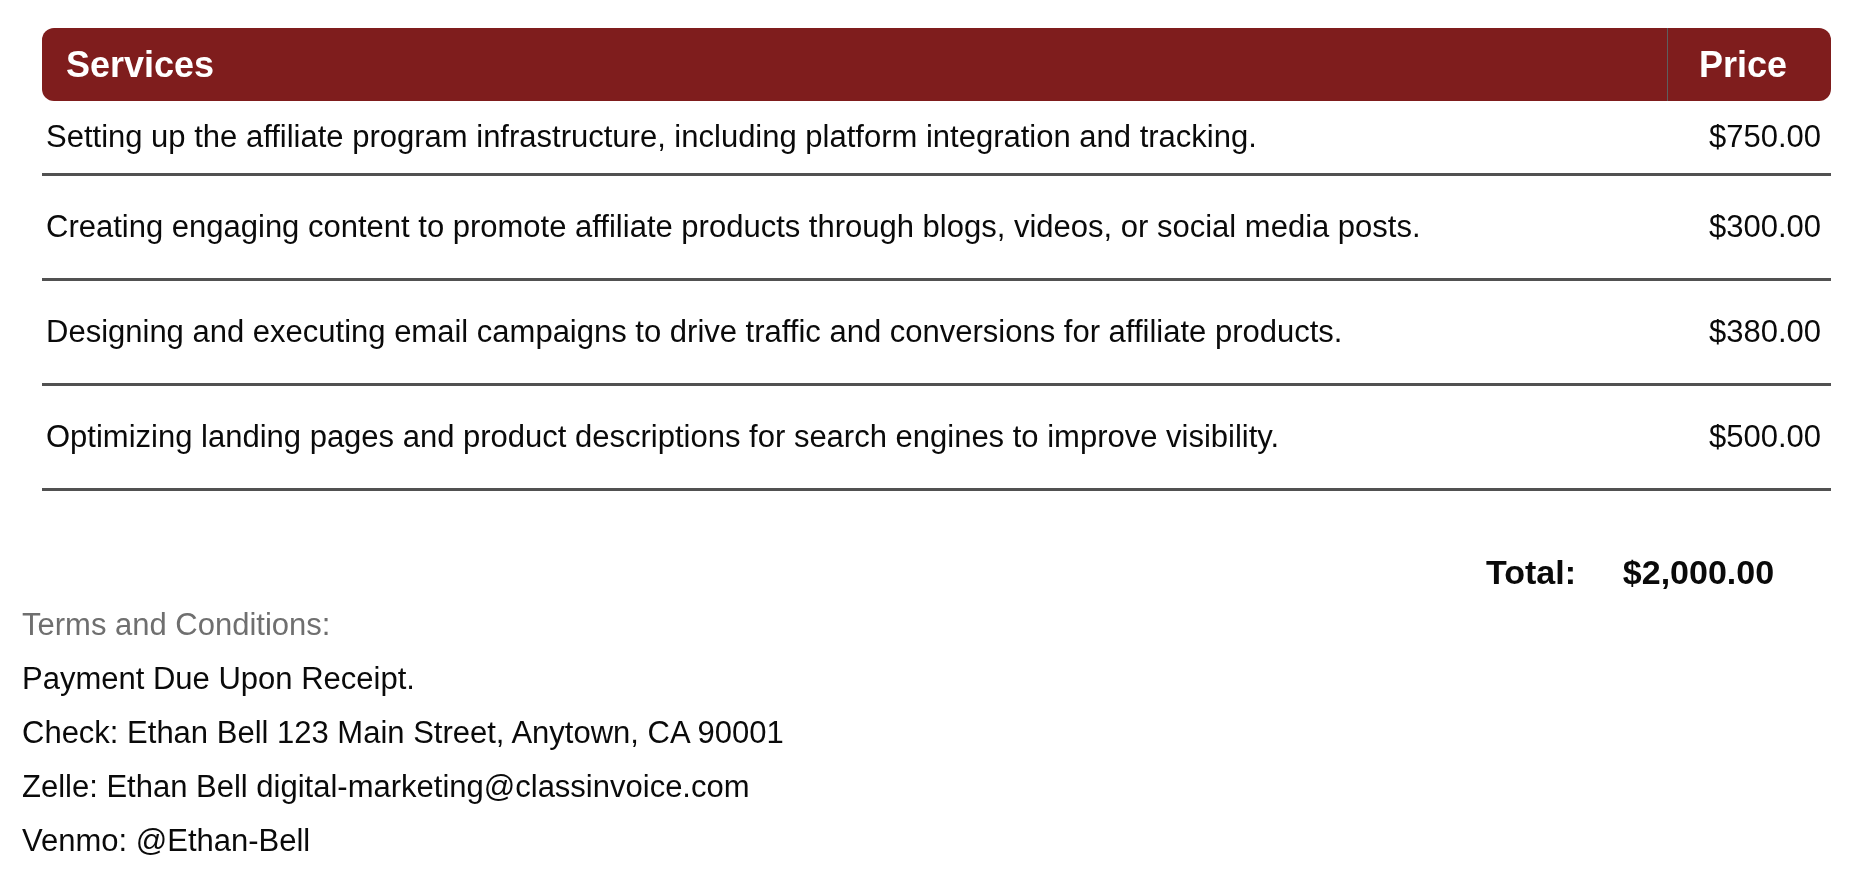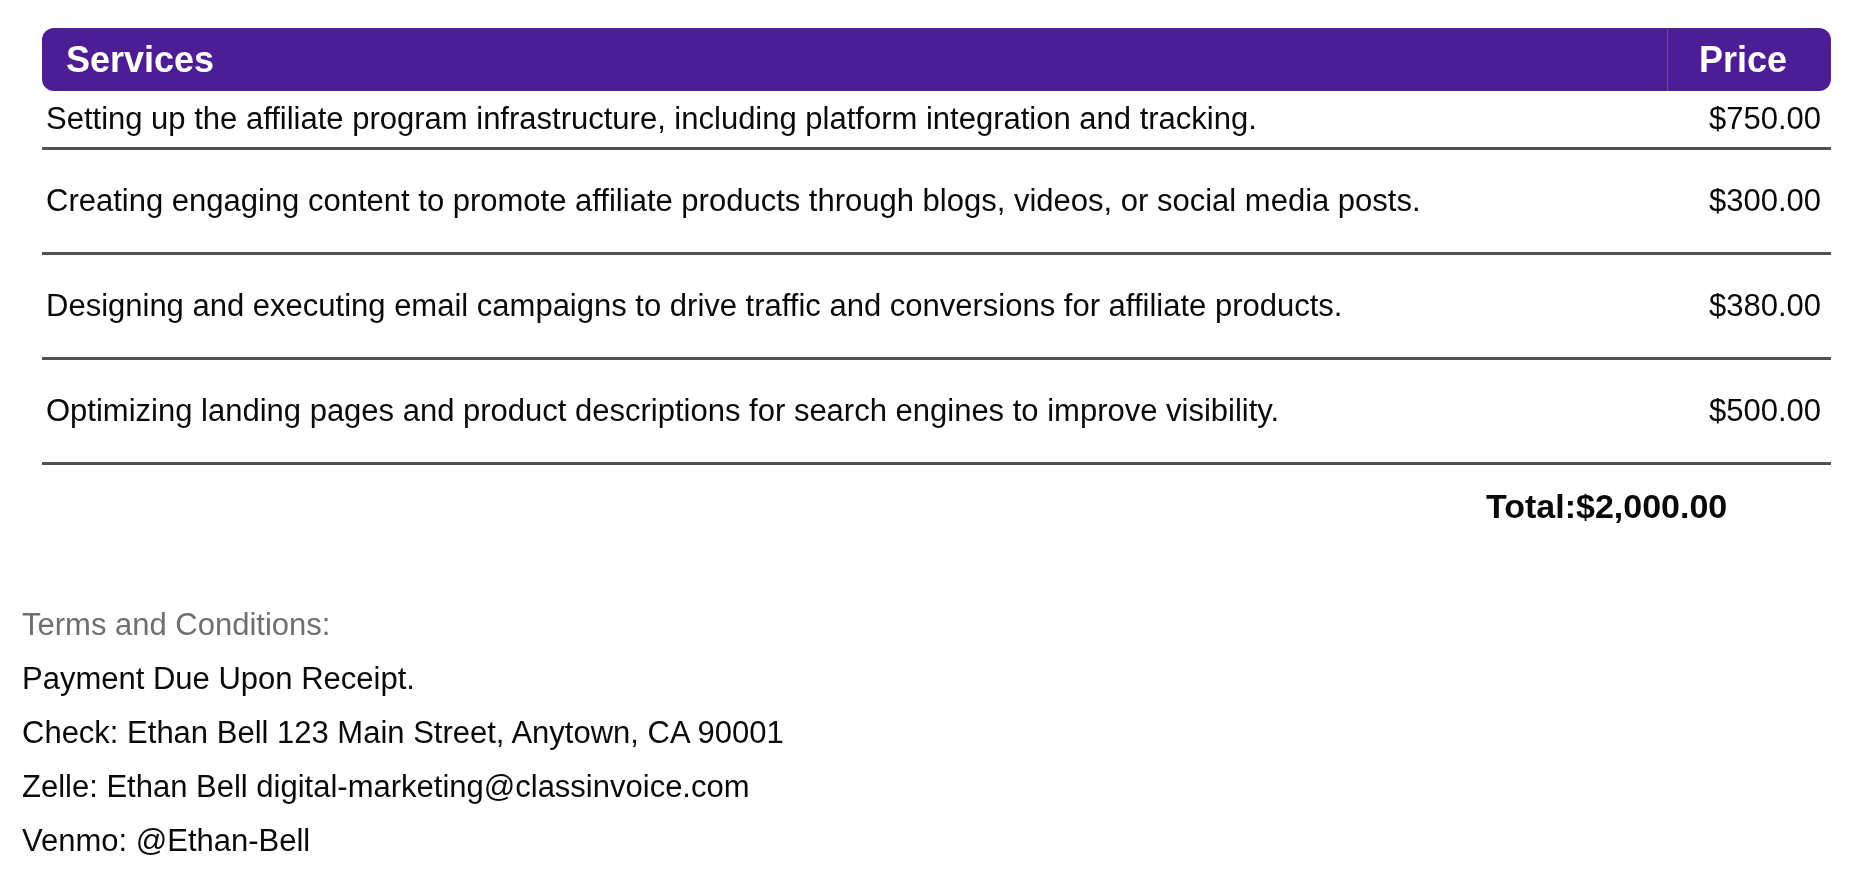--- a/index.html
+++ b/index.html
@@ -14,22 +14,22 @@
 
   
   .invoice-table {
     position: absolute;
     left: 42px; top: 28px;
     width: 1789px;
   }
   .table-header {
     display: flex;
     align-items: center;
-    height: 63px;
-    background: #4c1d95;
+    height: 73px;
+    background: #7f1d1d;
     border-radius: 12px;
     color: #ffffff;
     font-weight: bold;
     font-size: 36px;
   }
   .th-services {
     flex: 1;
     padding-left: 24px;
   }
   .th-price {
@@ -42,44 +42,45 @@
     border-left: 1px solid #5e5e5e;
   }
   .table-row {
     display: flex;
     align-items: center;
     border-bottom: 3px solid #515151;
     padding: 27px 0;
     font-size: 31px;
     line-height: 48px;
   }
-  .table-row:nth-child(2) { padding: 4px 0; }
+  .table-row:nth-child(2) { padding: 12px 0; }
   .cell-desc {
     flex: 1;
     padding-left: 4px;
   }
   .cell-price {
     width: 245px;
     text-align: right;
     padding-right: 10px;
     white-space: nowrap;
   }
   .total-row {
     display: flex;
     justify-content: flex-end;
     align-items: baseline;
     margin-top: 22px;
     font-weight: bold;
     font-size: 34px;
   }
   .total-value {
     width: 255px;
-    text-align: left;
+    text-align: center;
     padding-right: 10px;
     white-space: nowrap;
+    margin-top: 40px;
   }
 
   
   .terms {
     position: absolute;
     left: 22px; top: 598px;
     font-size: 31px;
   }
   .terms-heading {
     color: #6f6f6f;

